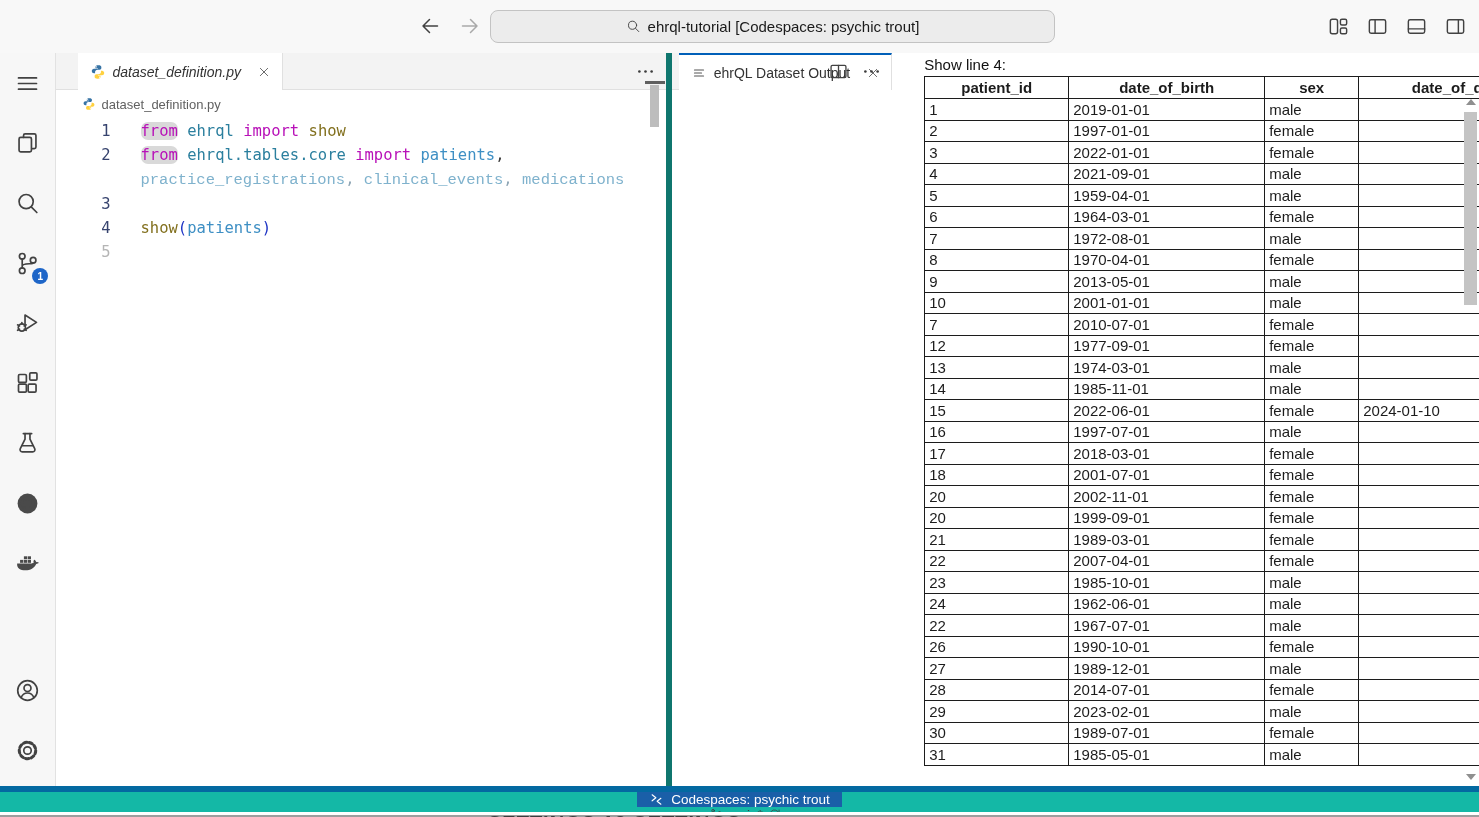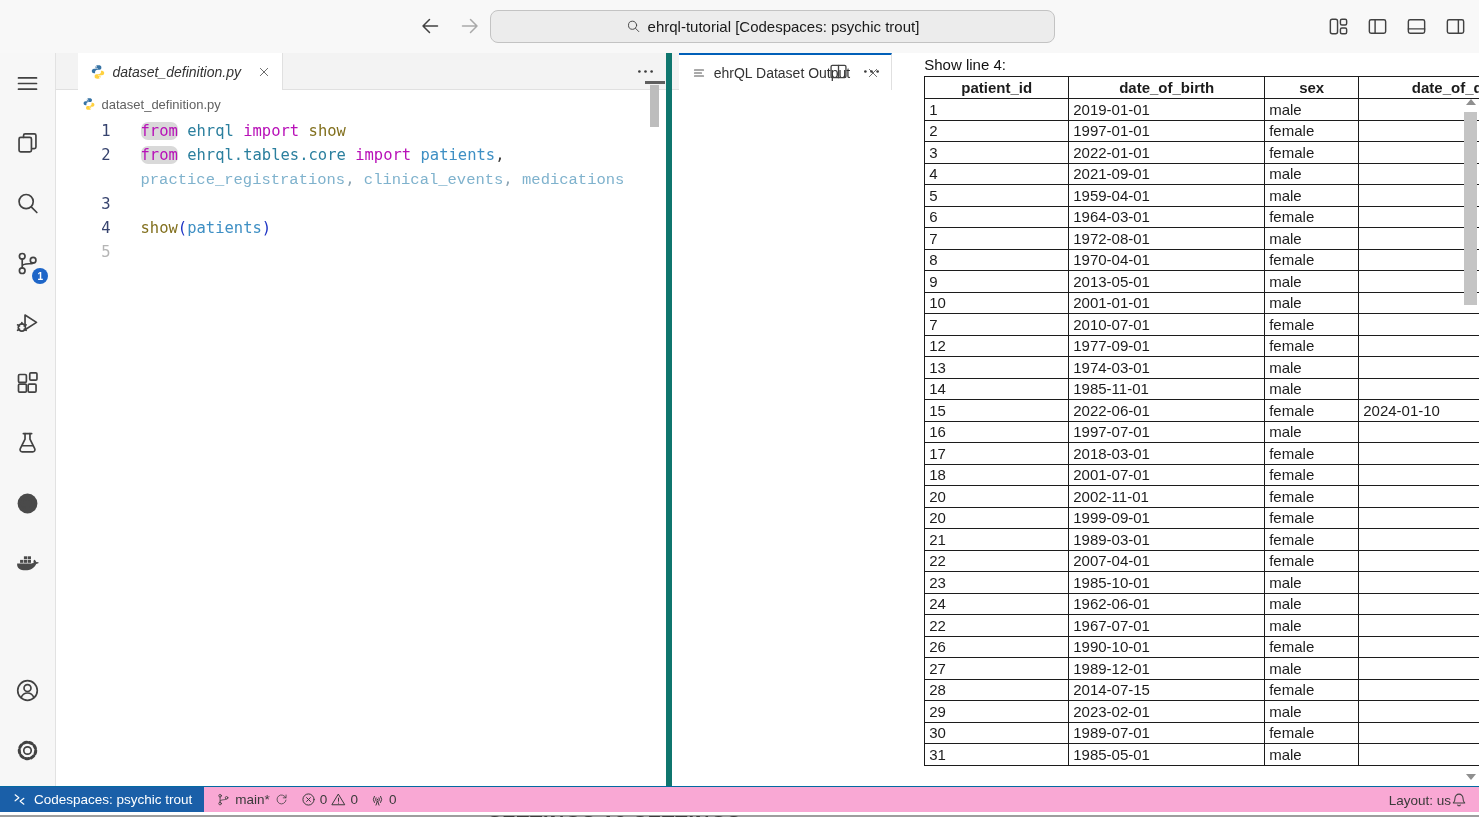--- a/index.html
+++ b/index.html
@@ -72,21 +72,21 @@
   table.out td { height:21.5px; padding:0 0 0 4px; text-align:left; }
   table.out col:nth-child(1){ width:144px; } table.out col:nth-child(2){ width:196px; }
   table.out col:nth-child(3){ width:94px; } table.out col:nth-child(4){ width:208px; }
 
   .panel-scrollbar { position:absolute; top:42px; right:1px; bottom:2px; width:15px; }
   .ps-up { position:absolute; top:4px; left:3px; width:0; height:0; border-left:5px solid transparent; border-right:5px solid transparent; border-bottom:6px solid #8f8f8f; }
   .ps-down { position:absolute; bottom:4px; left:3px; width:0; height:0; border-left:5px solid transparent; border-right:5px solid transparent; border-top:6px solid #8f8f8f; }
   .ps-thumb { position:absolute; top:17px; left:1px; width:13px; height:193px; background:#c4c4c4; }
 
   
-  .statusbar { position:absolute; top:786px; left:0; right:0; height:26px; background:#f9a8d4; border-top:1px solid #0369a1; display:flex; align-items:center; font-size:13.5px; color:var(--statusbar-fg); }
+  .statusbar { position:absolute; top:786px; left:0; right:0; height:26px; background:#14b8a6; border-top:6px solid #0369a1; display:flex; align-items:center; font-size:13.5px; color:var(--statusbar-fg);flex-direction:column; }
   .sb-remote { height:100%; background:var(--remote-bg); color:#fff; display:flex; align-items:center; gap:7px; padding:0 12px; cursor:pointer; }
   .sb-remote .icon { width:15px; height:15px; } .sb-remote .icon svg { stroke:#fff; stroke-width:1.8; }
   .sb-item { display:flex; align-items:center; gap:4px; margin-left:12px; cursor:pointer; }
   .sb-item .icon { width:15px; height:15px; } .sb-item .icon svg { stroke:#3b3b3b; stroke-width:1.2; }
   .sb-right { margin-left:auto; display:flex; align-items:flex-end; margin-right:12px; }
   .sb-right .icon { width:16px; height:16px; cursor:pointer; }
 
   
   .bottomstrip { position:absolute; top:812px; left:0; right:0; height:5px; background:#fff; overflow:hidden; }
   .frag { position:absolute; top:1px; font-weight:bold; color:#3c3c3c; line-height:1; letter-spacing:1px; white-space:nowrap; }
@@ -519,21 +519,21 @@
               <td></td>
             </tr>
             <tr>
               <td>27</td>
               <td>1989-12-01</td>
               <td>male</td>
               <td></td>
             </tr>
             <tr>
               <td>28</td>
-              <td>2014-07-15</td>
+              <td>2014-07-01</td>
               <td>female</td>
               <td></td>
             </tr>
             <tr>
               <td>29</td>
               <td>2023-02-01</td>
               <td>male</td>
               <td></td>
             </tr>
             <tr>

